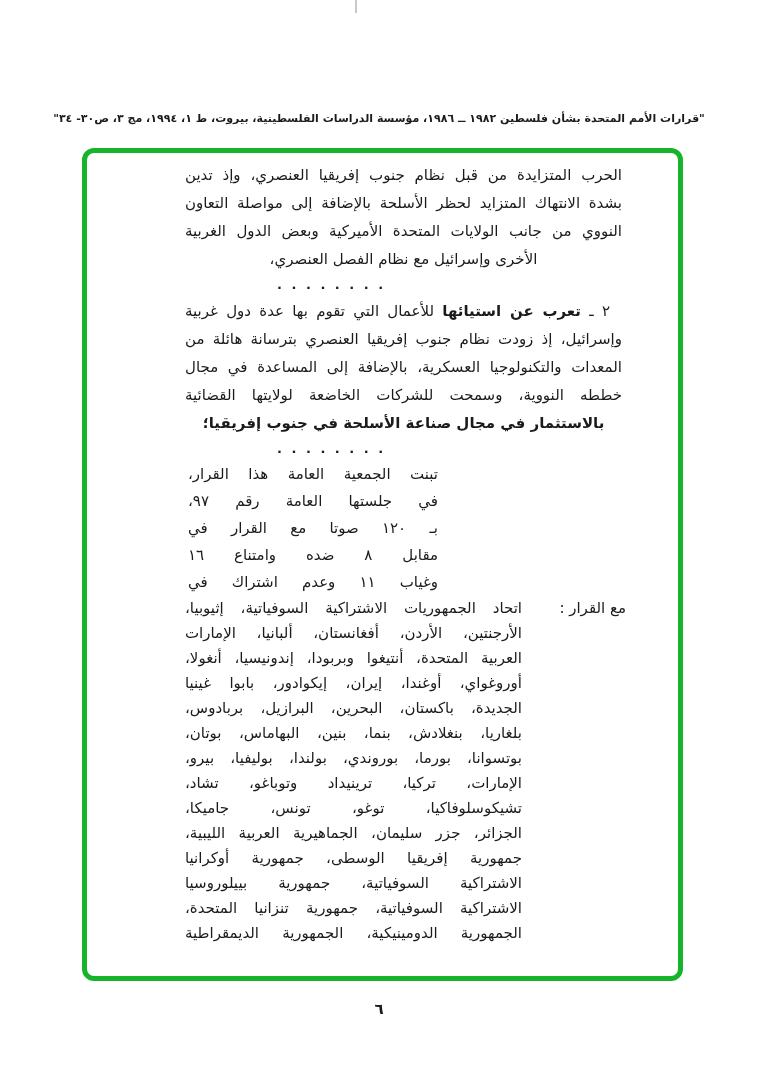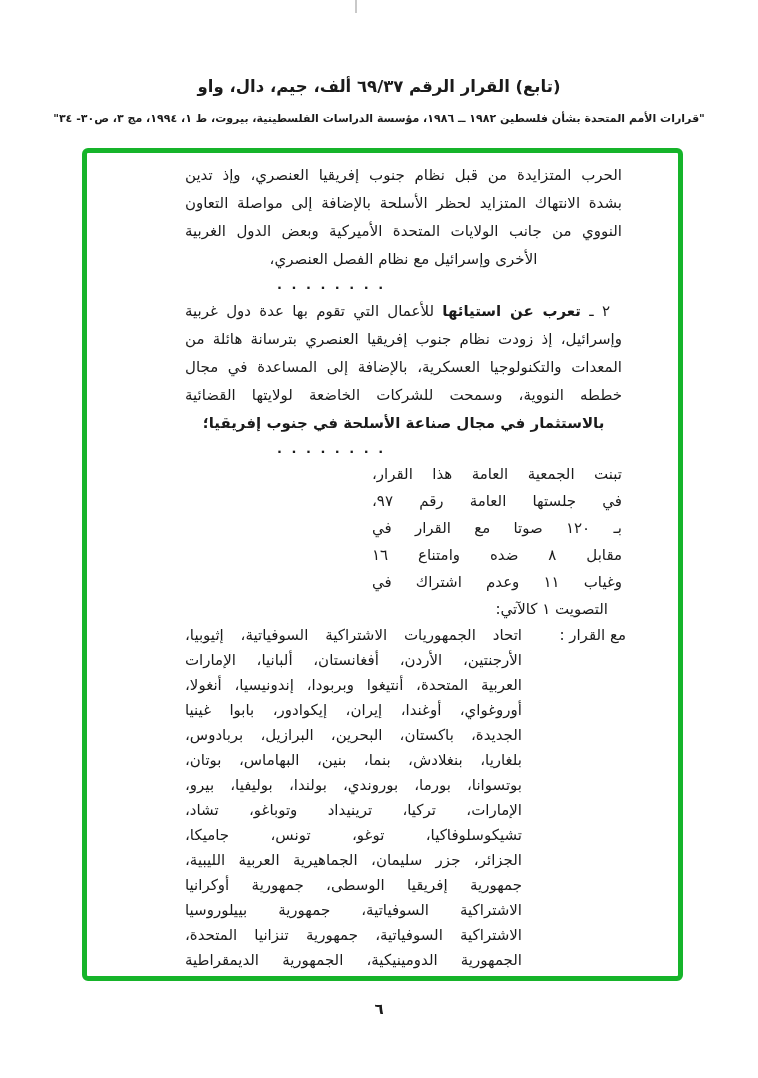--- a/index.html
+++ b/index.html
@@ -31,21 +31,21 @@
     position:absolute;top:111px;left:0;right:0;
     text-align:center;
     font-weight:bold;font-size:11px;line-height:16px;
     letter-spacing:0;
   }
   .green-frame{
     position:absolute;left:82px;top:148px;
     width:601px;height:833px;
     box-sizing:border-box;
     border:5px solid var(--frame-green);
-    border-radius:6px;
+    border-radius:12px;
     background:#ffffff;
     padding:8px 56px 0 98px;
     overflow:hidden;
   }
   .line-j{
     font-size:15px;line-height:28px;
     text-align:justify;text-align-last:justify;
   }
   .indent-first{padding-right:12px;}
   .line-c{
@@ -56,20 +56,21 @@
   b{font-weight:bold;}
   .dots{
     font-size:13px;line-height:24px;font-weight:bold;
     text-align:left;direction:ltr;
     padding-left:92px;
     word-spacing:5px;
     color:var(--ink);
   }
   .adoption{
     width:250px;
+    margin-right:184px;
   }
   .adoption .line-j{line-height:27px;}
   .adoption-last{
     font-size:15px;line-height:27px;
     text-align:right;padding-right:14px;
   }
   .vote-list{position:relative;}
   .vl-label{
     position:absolute;right:-4px;top:0;
     font-size:15px;line-height:25px;
@@ -84,21 +85,20 @@
     font-weight:bold;font-size:15px;
   }
 </style>
 </head>
 <body>
 
 <div class="page">
 
   <div class="top-tick"></div>
 
-  <div class="doc-title">(تابع) القرار الرقم ٦٩/٣٧ ألف، جيم، دال، واو</div>
 
   <div class="doc-source">"قرارات الأمم المتحدة بشأن فلسطين ١٩٨٢ ــ ١٩٨٦، مؤسسة الدراسات الفلسطينية، بيروت، ط ١، ١٩٩٤، مج ٣، ص٣٠- ٣٤"</div>
 
   <div class="green-frame">
 
     <div class="para">
       <div>
           <div class="line-j">الحرب المتزايدة من قبل نظام جنوب إفريقيا العنصري، وإذ تدين</div>
           <div class="line-j">بشدة الانتهاك المتزايد لحظر الأسلحة بالإضافة إلى مواصلة التعاون</div>
           <div class="line-j">النووي من جانب الولايات المتحدة الأميركية وبعض الدول الغربية</div>
@@ -123,21 +123,20 @@
     <div class="dots">. . . . . . . .</div>
 
     <div class="adoption">
       <div>
           <div class="line-j">تبنت الجمعية العامة هذا القرار،</div>
           <div class="line-j">في جلستها العامة رقم ٩٧،</div>
           <div class="line-j">بـ ١٢٠ صوتا مع القرار في</div>
           <div class="line-j">مقابل ٨ ضده وامتناع ١٦</div>
           <div class="line-j">وغياب ١١ وعدم اشتراك في</div>
         </div>
-      <div class="adoption-last">التصويت ١ كالآتي:</div>
     </div>
 
     <div class="vote-list">
       <div class="vl-label">مع القرار :</div>
       <div class="line-j vl-line">اتحاد الجمهوريات الاشتراكية السوفياتية، إثيوبيا،</div>
       <div>
           <div class="line-j vl-line">الأرجنتين، الأردن، أفغانستان، ألبانيا، الإمارات</div>
           <div class="line-j vl-line">العربية المتحدة، أنتيغوا وبربودا، إندونيسيا، أنغولا،</div>
           <div class="line-j vl-line">أوروغواي، أوغندا، إيران، إيكوادور، بابوا غينيا</div>
           <div class="line-j vl-line">الجديدة، باكستان، البحرين، البرازيل، بربادوس،</div>

